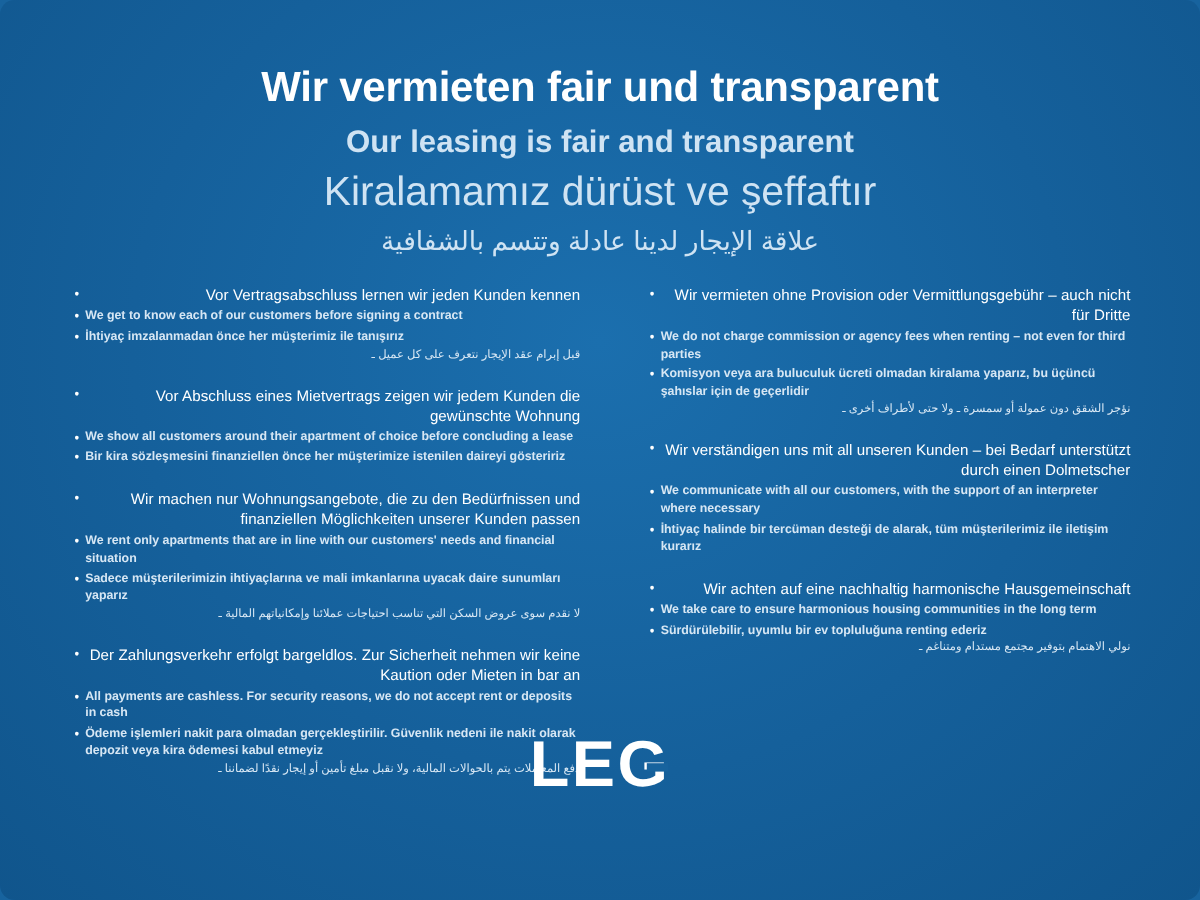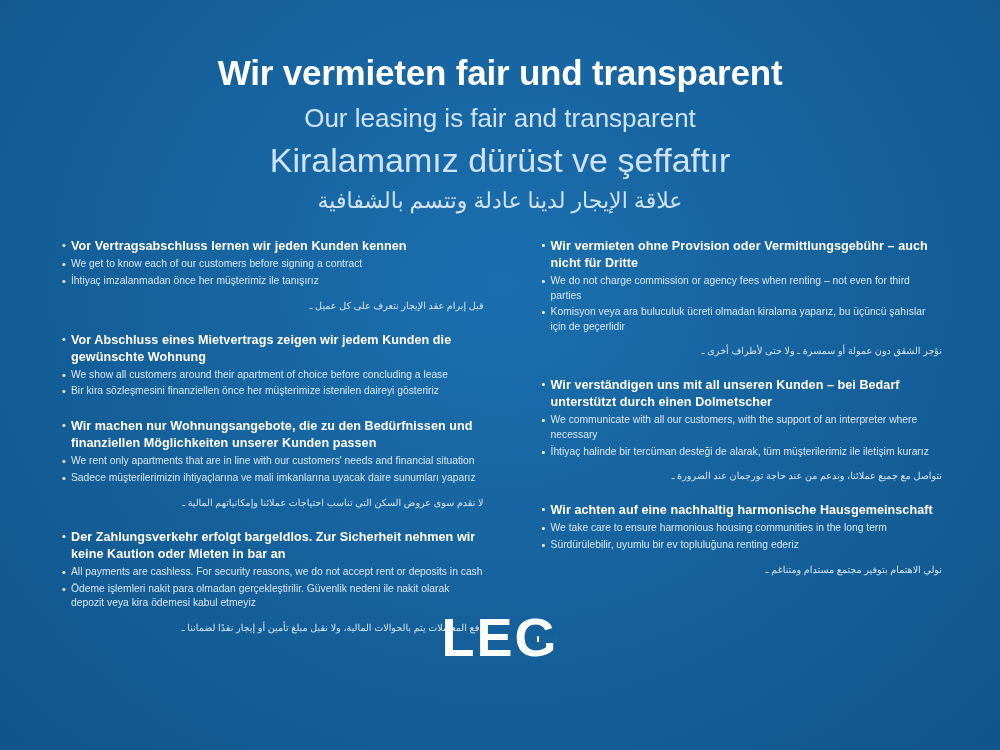--- a/index.html
+++ b/index.html
@@ -12,35 +12,36 @@
     background: #17639e;
     font-family: "Liberation Sans", sans-serif;
     color: #ffffff;
     overflow: hidden;
     position: relative;
   }
   .poster {
     position: absolute;
     inset: 0;
     background: radial-gradient(ellipse at 50% 38%, #1b6fae 0%, #15609b 55%, #10558c 100%);
+    border-radius: 12px;
   }
   .headings {
     text-align: center;
     padding-top: 52px;
   }
   .h-main {
     font-size: 35px;
     font-weight: bold;
     letter-spacing: -0.2px;
     line-height: 1.18;
     color: #ffffff;
   }
   .h-sub {
     font-size: 26px;
-    font-weight: normal;
+    font-weight: bold;
     line-height: 1.35;
     color: #cfe3f3;
     margin-top: 8px;
   }
   .h-sub2 {
     font-size: 34px;
     font-weight: normal;
     line-height: 1.35;
     color: #cfe3f3;
     margin-top: 2px;
@@ -82,36 +83,37 @@
     width: 9px;
     font-size: 11px;
     line-height: 1.35;
     color: #ffffff;
   }
   .line .txt {
     flex: 1 1 auto;
   }
   .de {
     font-size: 12.6px;
-    font-weight: bold;
+    font-weight: normal;
     line-height: 1.35;
     color: #ffffff;
     letter-spacing: 0.05px;
+    text-align: right;
   }
   .en, .tr {
     font-size: 10.3px;
-    font-weight: normal;
+    font-weight: bold;
     line-height: 1.42;
     color: #d7e7f4;
   }
   .sub-line {
     margin-top: 2px;
   }
   .ar-line {
-    margin-top: 10px;
+    margin-top: 0;
     direction: rtl;
     text-align: right;
     font-size: 9.6px;
     line-height: 1.45;
     color: #d7e7f4;
   }
   .logo-wrap {
     position: absolute;
     left: 0;
     right: 0;
@@ -247,21 +249,20 @@
           <span class="txt de">Wir verständigen uns mit all unseren Kunden – bei Bedarf unterstützt durch einen Dolmetscher</span>
         </div>
         <div class="line sub-line">
           <span class="bullet">•</span>
           <span class="txt en">We communicate with all our customers, with the support of an interpreter where necessary</span>
         </div>
         <div class="line sub-line">
           <span class="bullet">•</span>
           <span class="txt tr">İhtiyaç halinde bir tercüman desteği de alarak, tüm müşterilerimiz ile iletişim kurarız</span>
         </div>
-        <div class="ar-line">نتواصل مع جميع عملائنا، وندعم من عند حاجة تورجمان عند الضرورة ـ</div>
       </div>
 
       <div class="block">
         <div class="line">
           <span class="bullet">•</span>
           <span class="txt de">Wir achten auf eine nachhaltig harmonische Hausgemeinschaft</span>
         </div>
         <div class="line sub-line">
           <span class="bullet">•</span>
           <span class="txt en">We take care to ensure harmonious housing communities in the long term</span>

